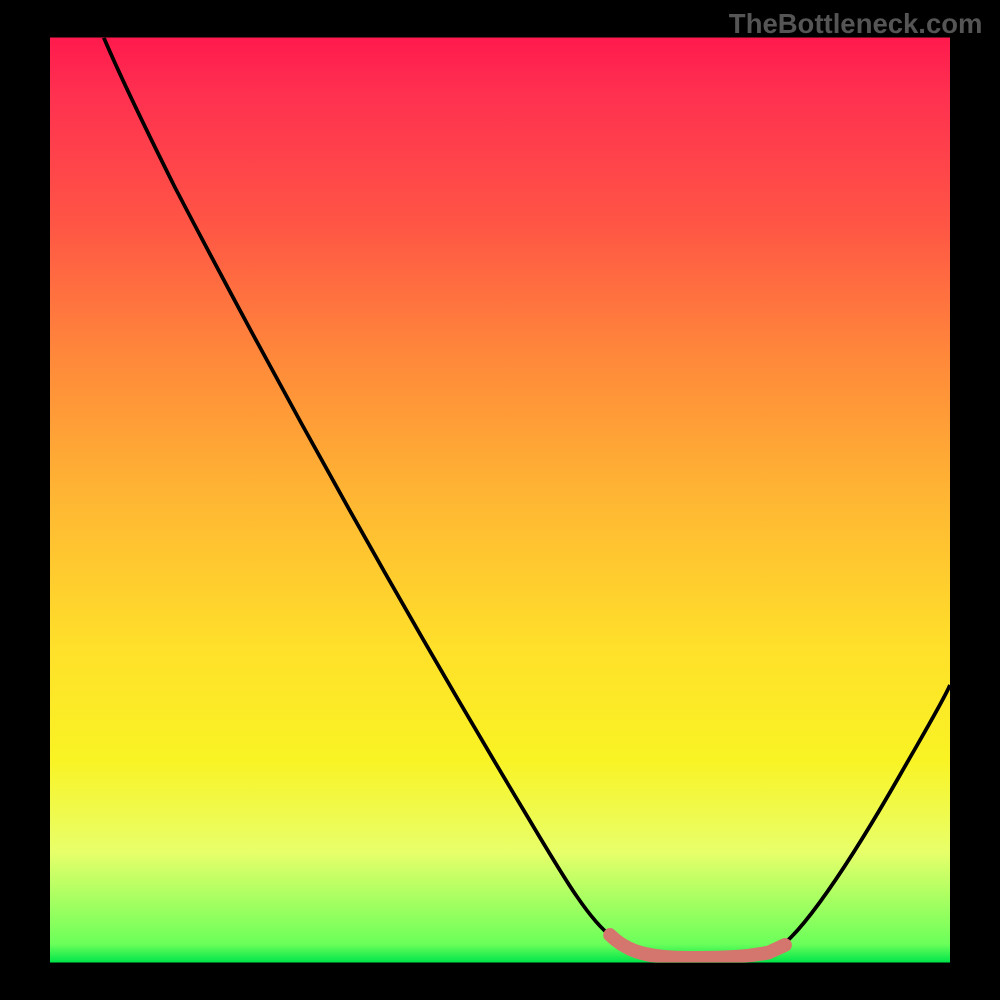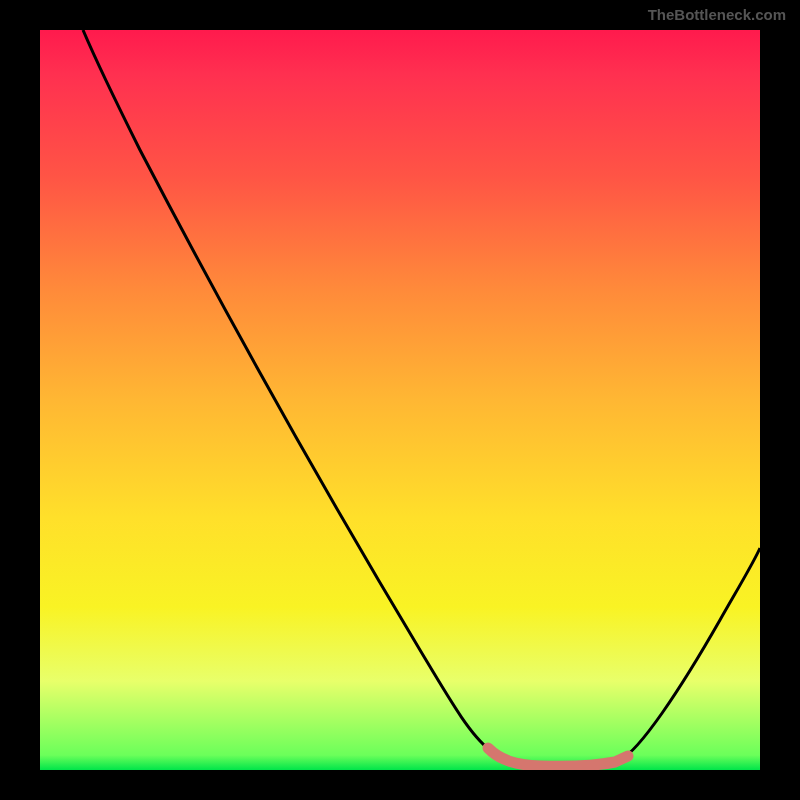--- a/index.html
+++ b/index.html
@@ -14,21 +14,21 @@
   .container {
     position: relative;
     width: 800px;
     height: 800px;
   }
   .watermark {
     position: absolute;
     top: 6px;
     right: 14px;
     color: #555;
-    font-size: 15px;
+    font-size: 22px;
     font-weight: bold;
     z-index: 10;
   }
   .plot-area {
     position: absolute;
     left: 40px;
     top: 30px;
     width: 720px;
     height: 740px;
     background: linear-gradient(to bottom,

